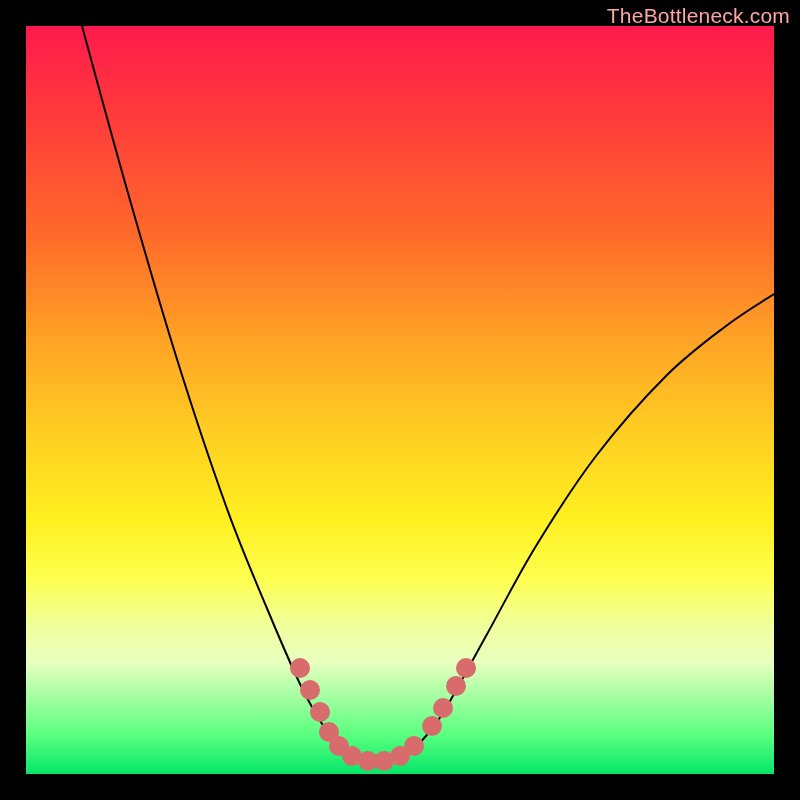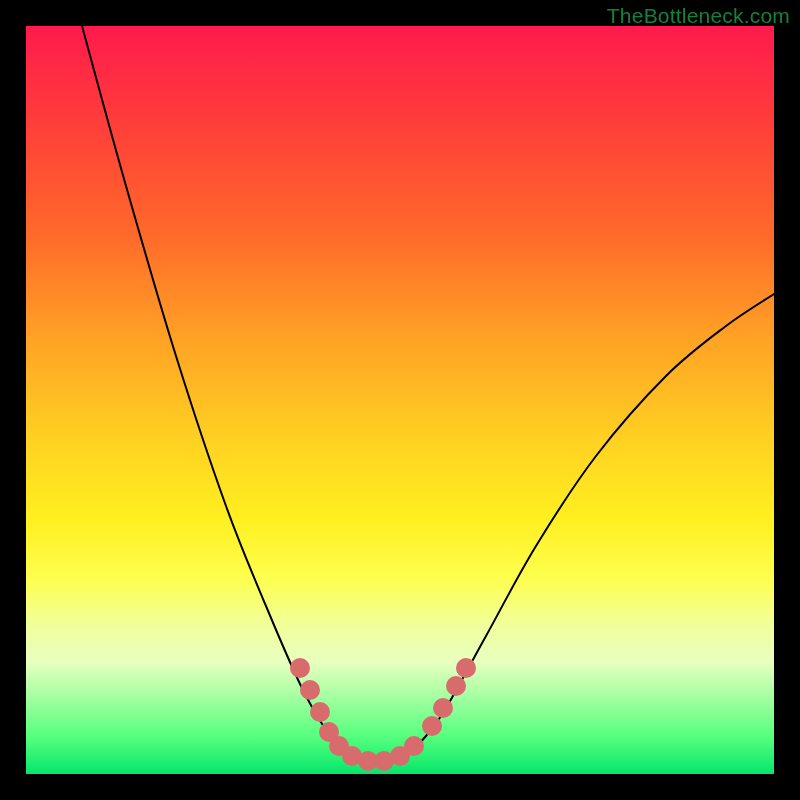--- a/index.html
+++ b/index.html
@@ -27,21 +27,21 @@
       #fdff50 74%,
       #f1ff9a 80%,
       #e8ffc0 85%,
       #57ff7e 95%,
       #05e66a 100%);
   }
   .watermark {
     position: absolute;
     top: 4px;
     right: 10px;
-    color: #15803d;
+    color: #fca5a5;
     font-size: 21px;
     font-weight: 500;
     letter-spacing: 0.2px;
     user-select: none;
   }
   svg.plot {
     position: absolute;
     left: 0;
     top: 0;
     width: 748px;

